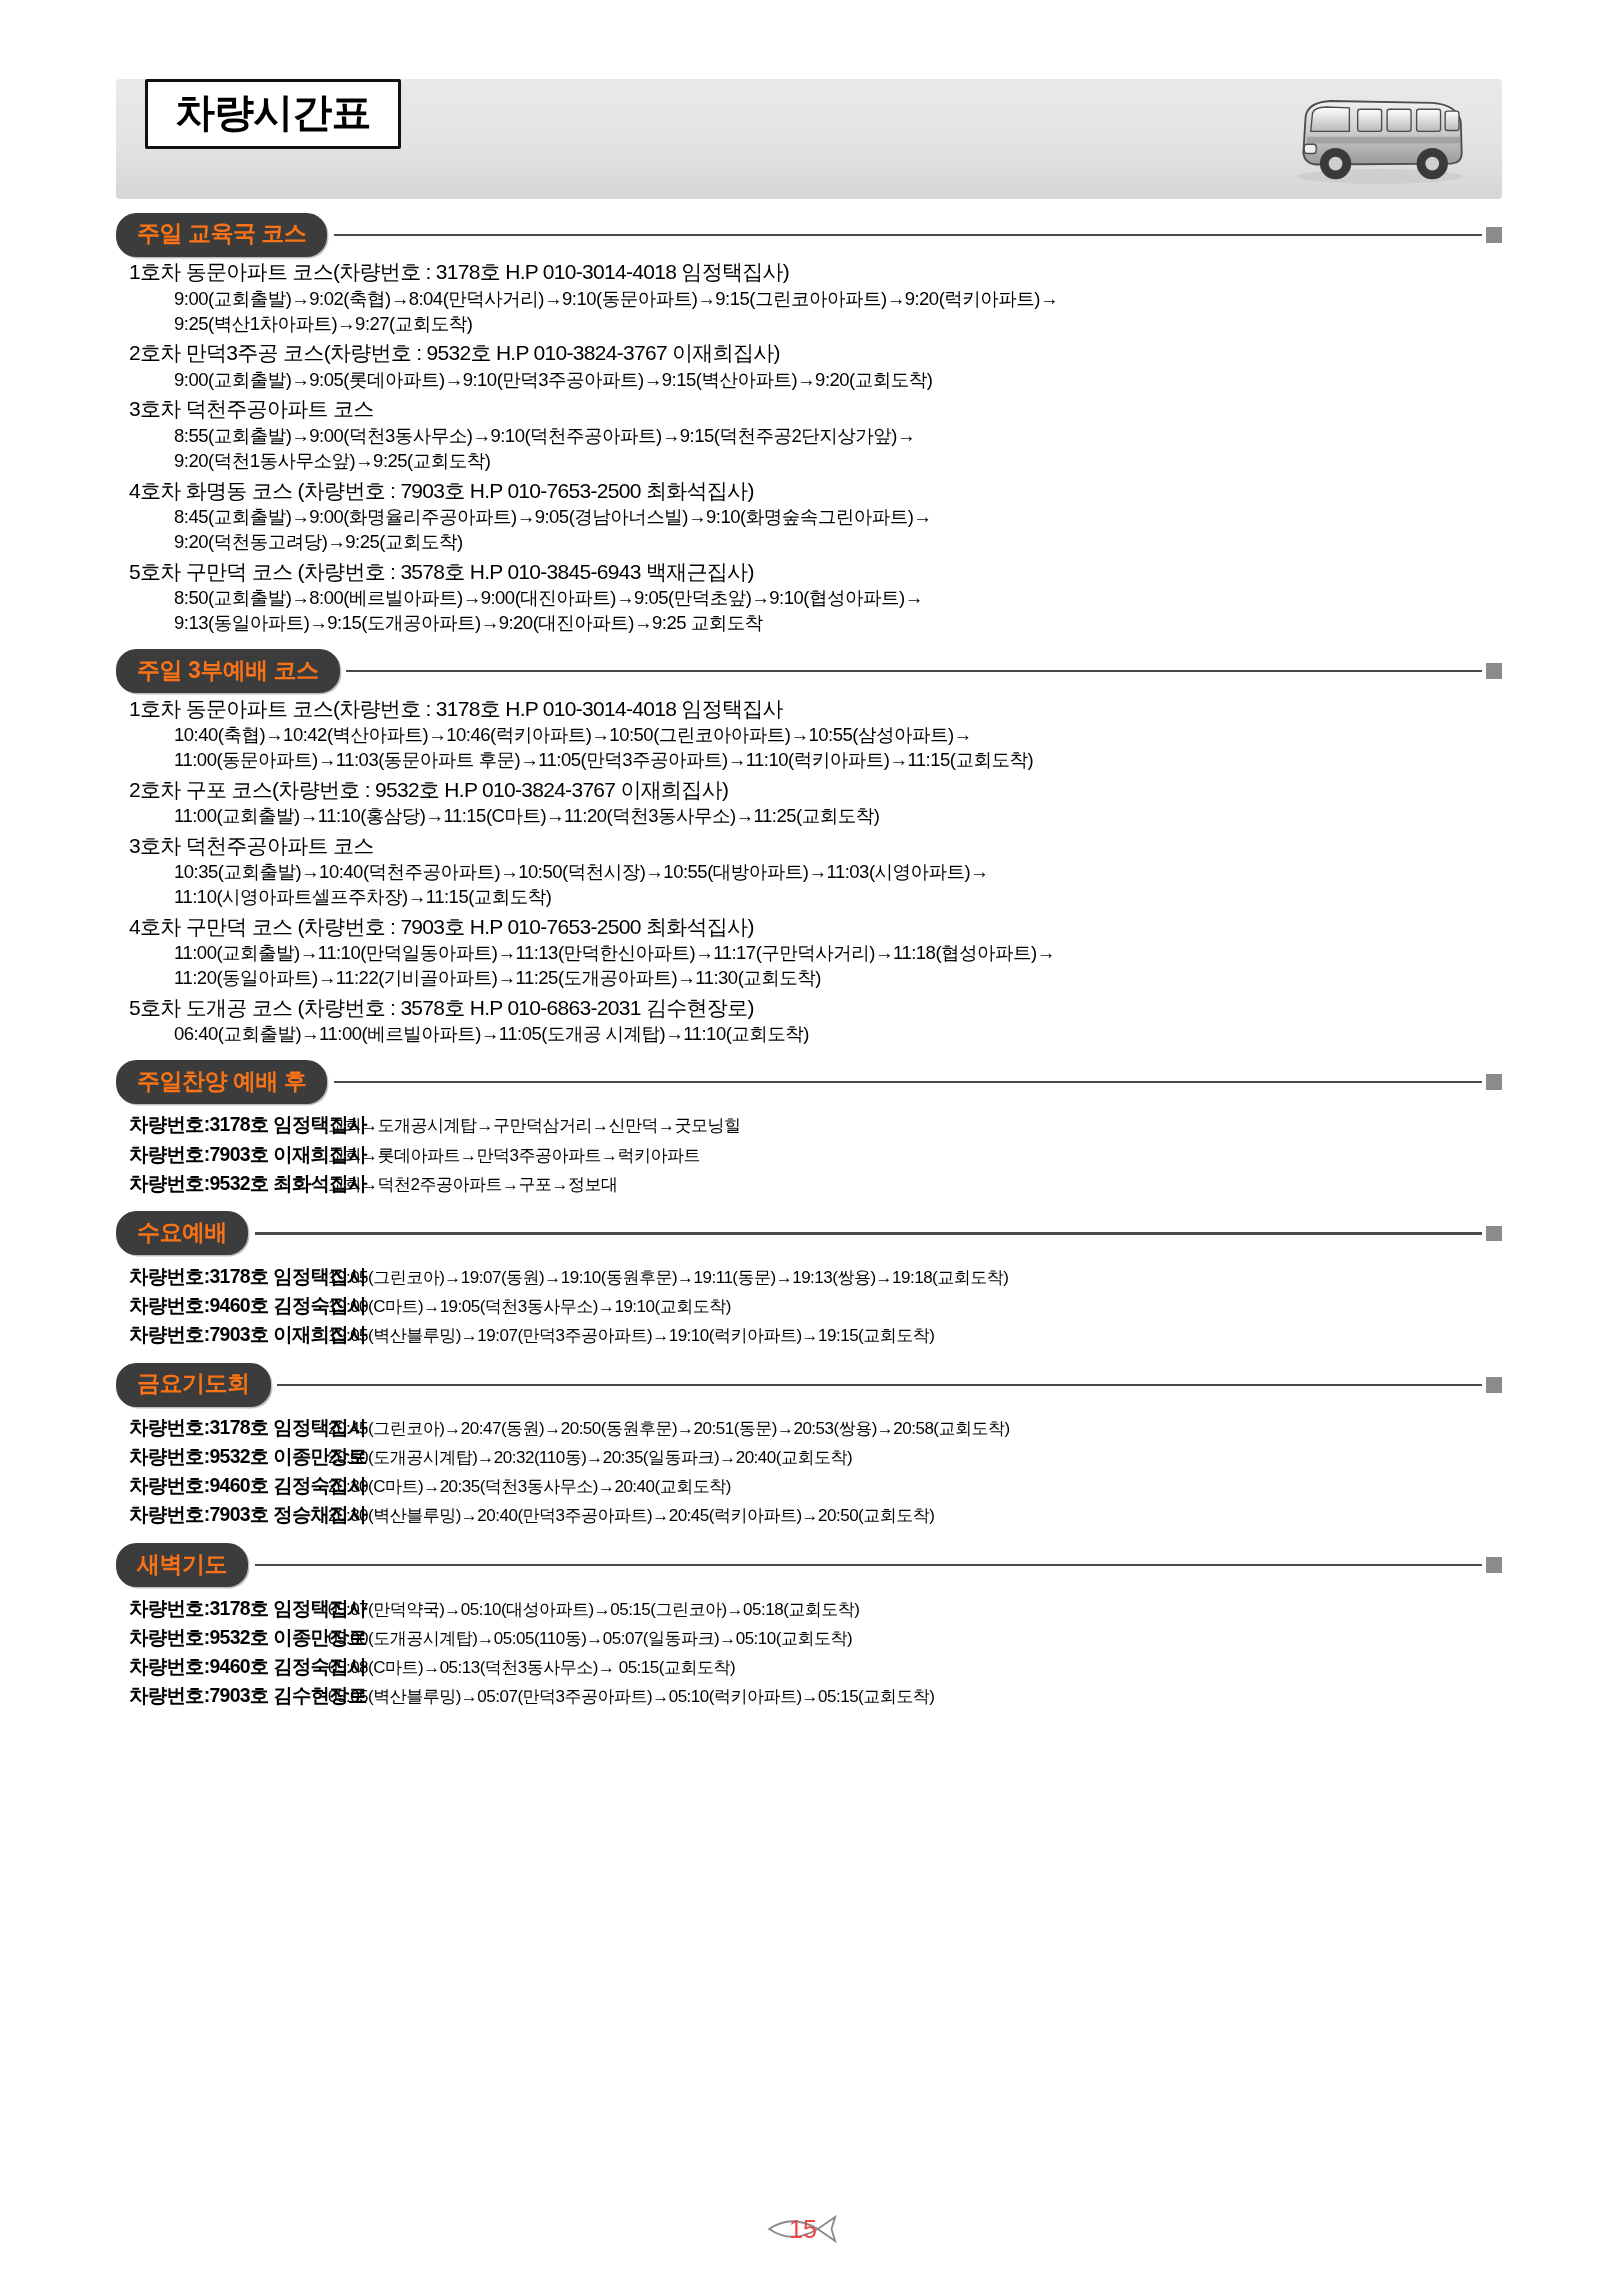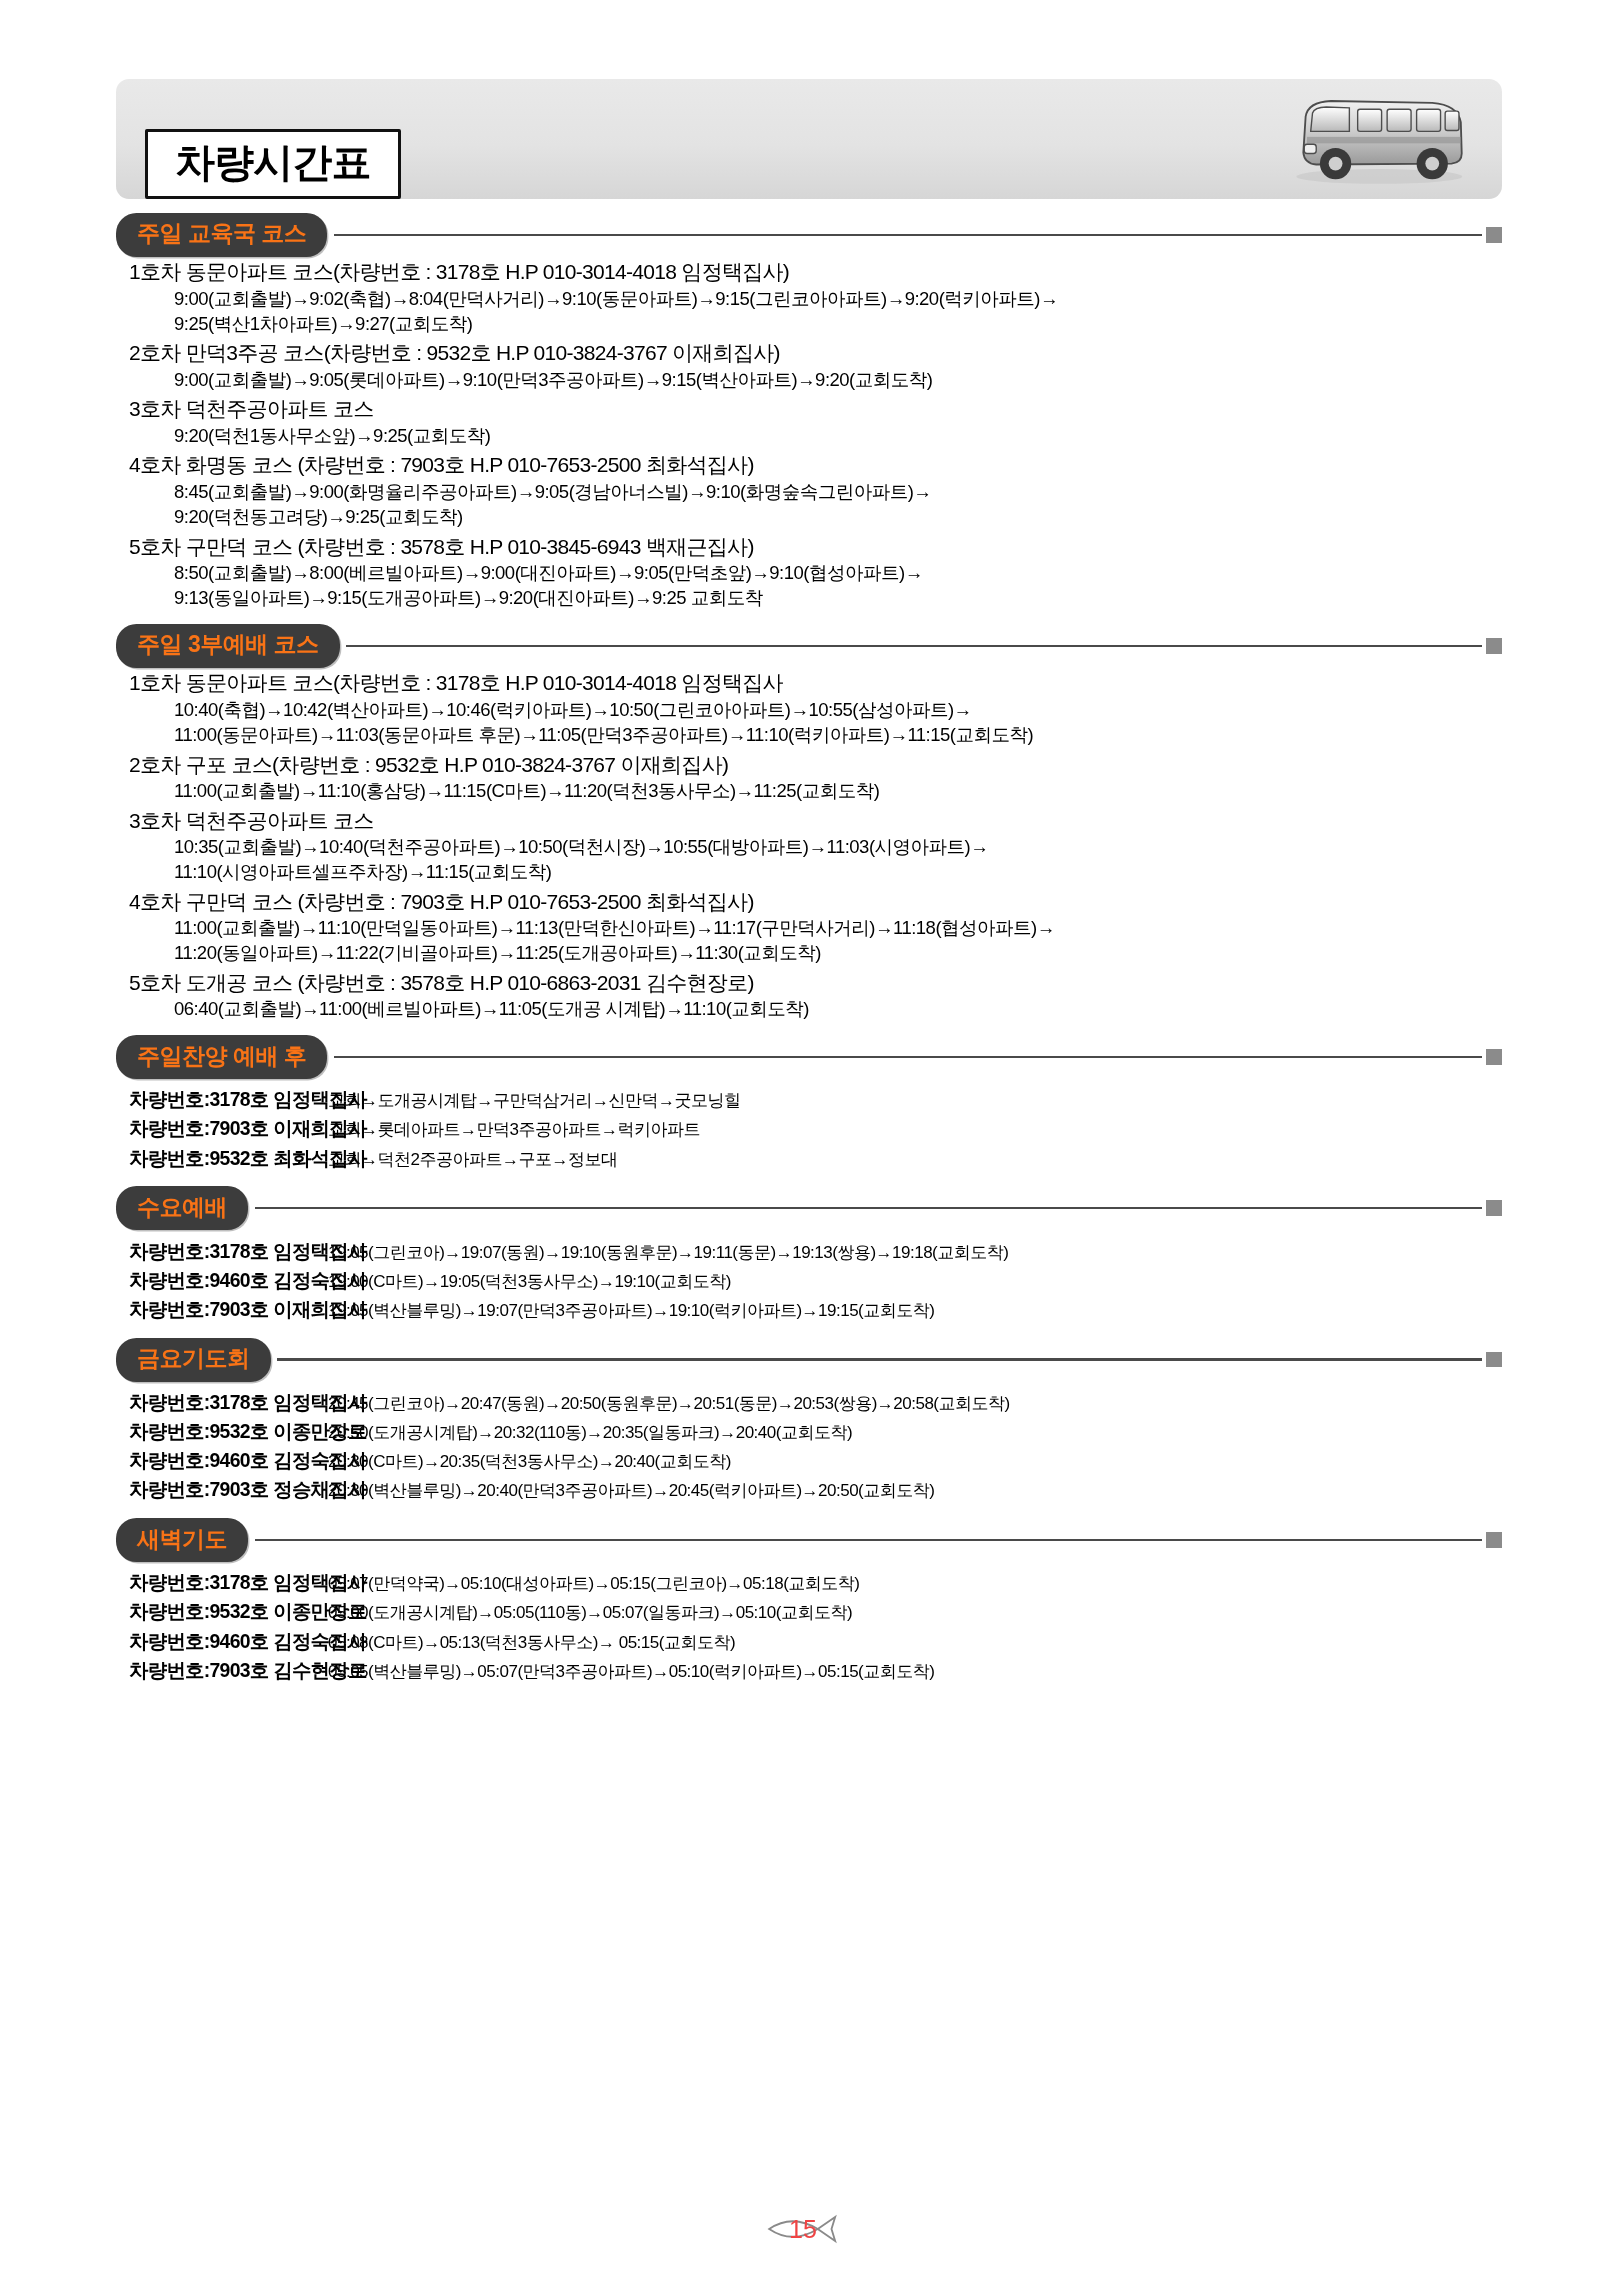--- a/index.html
+++ b/index.html
@@ -21,23 +21,23 @@
     height: 2295px;
     box-sizing: border-box;
     padding: 79px 116px 0 116px;
   }
 
   
   .header-band {
     position: relative;
     height: 120px;
     background: linear-gradient(to bottom, #e9e9e9 0%, #e3e3e3 55%, #d6d6d6 100%);
-    border-radius: 13px;
-    display: flex;
-    align-items: flex-end;
+    border-radius: 4px;
+    display: flex;
+    align-items: flex-start;
   }
   .title-box {
     margin-left: 29px;
     border: 3.2px solid #111;
     background: #fff;
     padding: 10.2px 27px 14px 27px;
     border-radius: 1.9px;
   }
   .title-box span {
     font-size: 40px;
@@ -212,20 +212,21 @@
         </div>
         <div class="course">
           <div class="course-title">2호차 만덕3주공 코스(차량번호 : 9532호 H.P 010-3824-3767 이재희집사)</div>
           <div class="course-lines">
             <div>9:00(교회출발)→9:05(롯데아파트)→9:10(만덕3주공아파트)→9:15(벽산아파트)→9:20(교회도착)</div>
           </div>
         </div>
         <div class="course">
           <div class="course-title">3호차 덕천주공아파트 코스</div>
           <div class="course-lines">
+            <div>8:55(교회출발)→9:00(덕천3동사무소)→9:10(덕천주공아파트)→9:15(덕천주공2단지상가앞)→</div>
             <div>9:20(덕천1동사무소앞)→9:25(교회도착)</div>
           </div>
         </div>
         <div class="course">
           <div class="course-title">4호차 화명동 코스 (차량번호 : 7903호 H.P 010-7653-2500  최화석집사)</div>
           <div class="course-lines">
             <div>8:45(교회출발)→9:00(화명율리주공아파트)→9:05(경남아너스빌)→9:10(화명숲속그린아파트)→</div>
             <div>9:20(덕천동고려당)→9:25(교회도착)</div>
           </div>
         </div>

